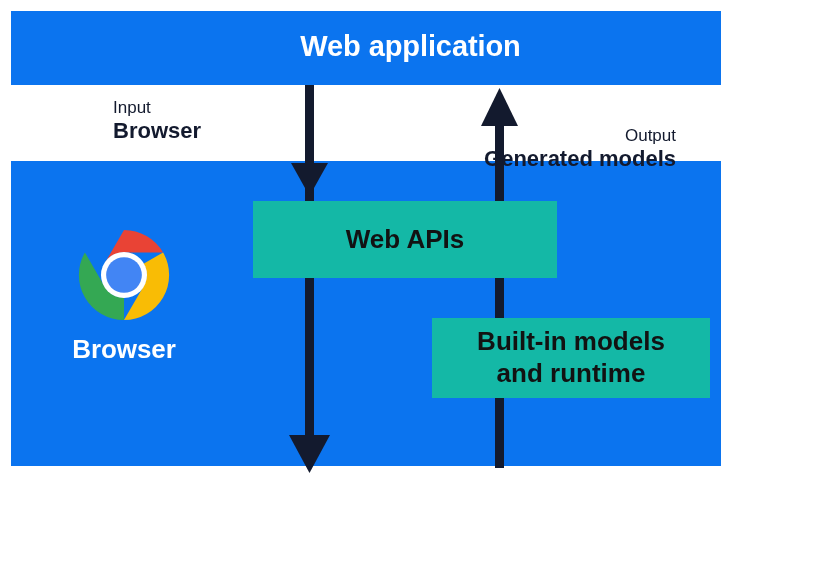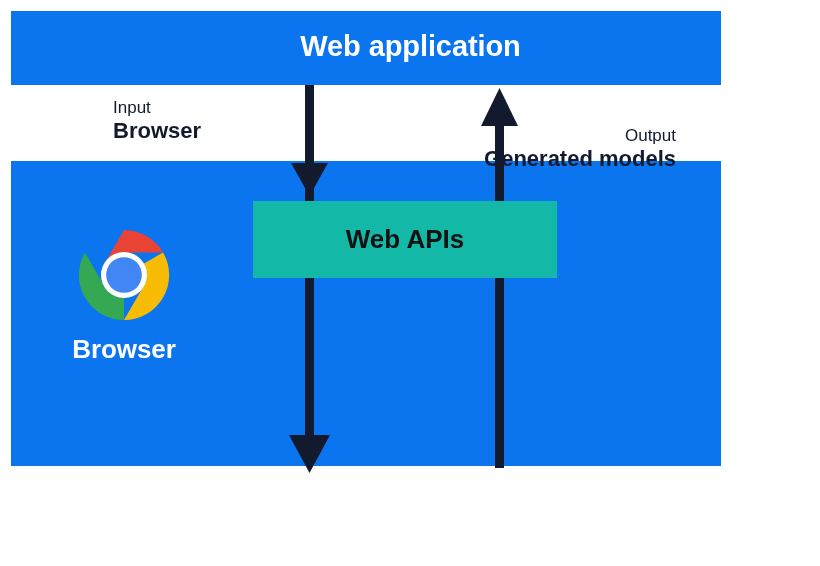--- a/index.html
+++ b/index.html
@@ -196,14 +196,20 @@
       <circle cx="50" cy="50" r="24.5" fill="#ffffff"></circle>
       <circle cx="50" cy="50" r="19" fill="#4285f4"></circle>
     </svg>
     <div class="browser-label">Browser</div>
   </div>
 
   <div class="ybox ybox-webapis">
     <span>Web APIs</span>
   </div>
 
+  <div class="ybox ybox-models">
+    <span>
+      <span>Built-in models</span><br>
+      <span>and runtime</span>
+    </span>
+  </div>
 
 </div>
 
 </body></html>

